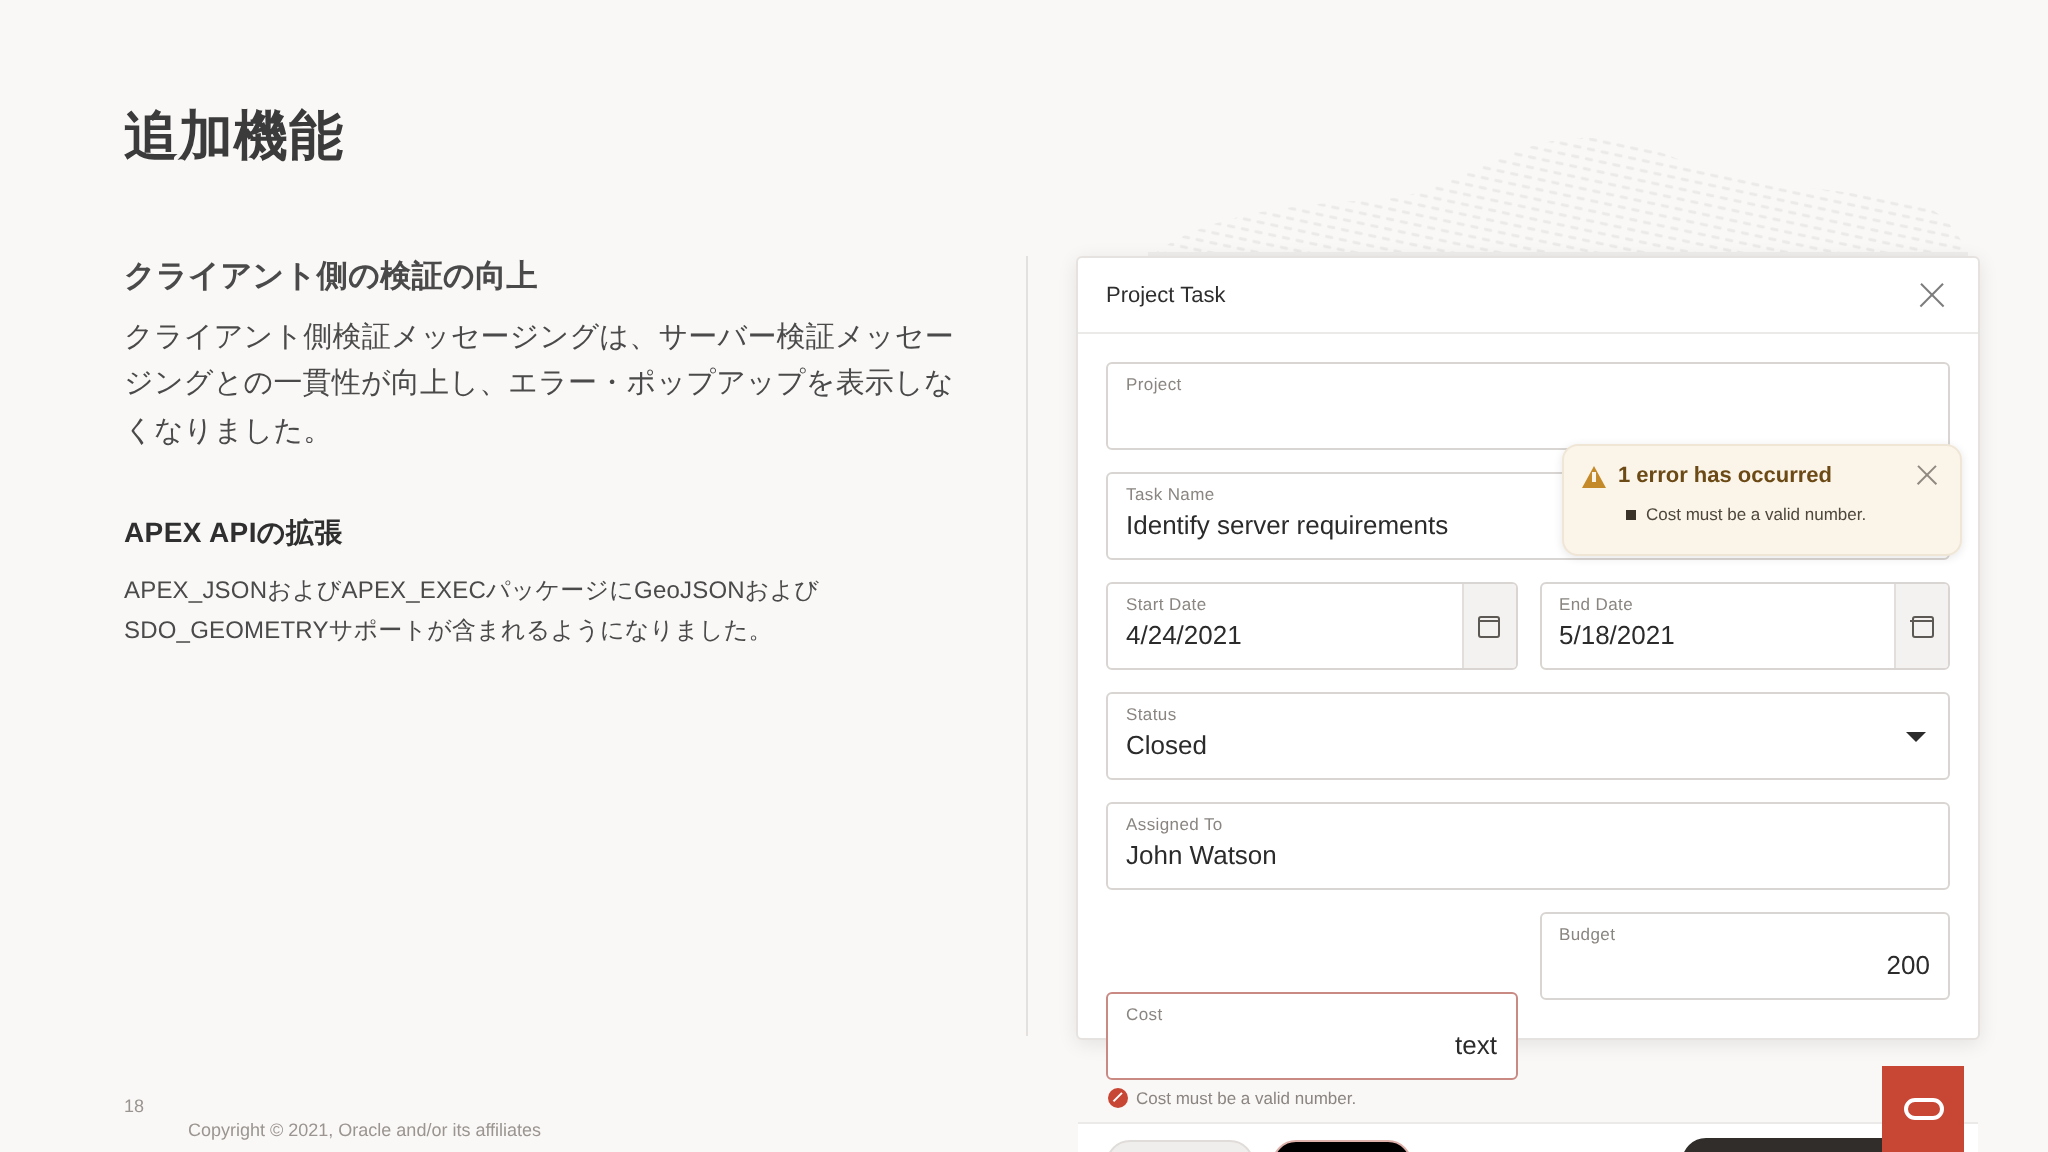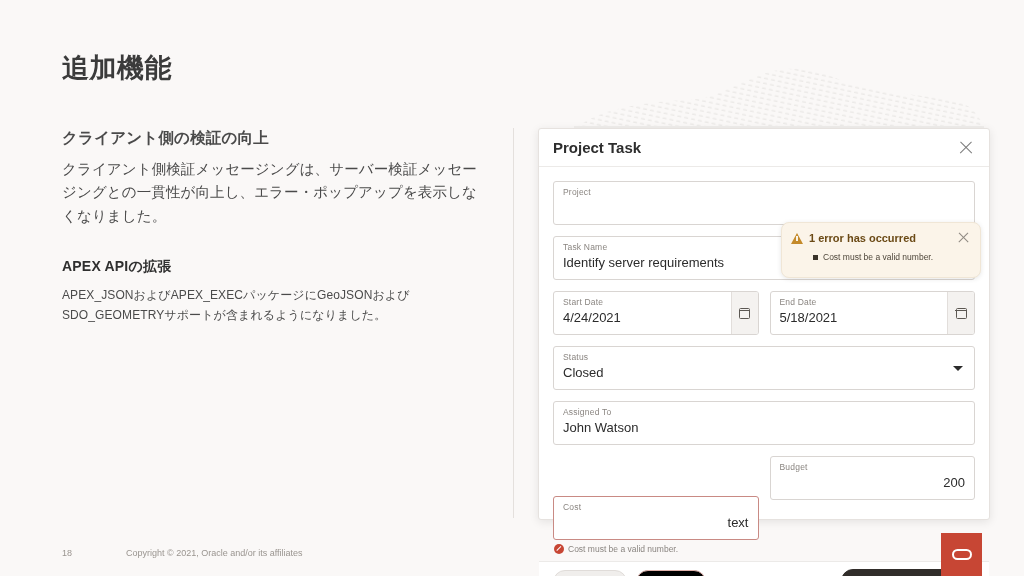--- a/index.html
+++ b/index.html
@@ -51,21 +51,21 @@
     border: 1px solid #e6e2df;
     border-radius: 3px;
     box-shadow: 0 2px 10px rgba(0,0,0,.09);
     display: flex; flex-direction: column;
   }
   #dialog-header {
     height: 38px; flex: none;
     border-bottom: 1px solid #eceae8;
     display: flex; align-items: center; padding: 0 14px;
   }
-  #dialog-title { font-size: 15px; font-weight: 700; color: #2e2e2e; }
+  #dialog-title { font-size: 11px; font-weight: 400; color: #2e2e2e; }
   .hdr-spacer { flex: 1; }
   #dialog-close {
     width: 18px; height: 18px; position: relative; cursor: pointer;
     opacity: .72;
   }
   #dialog-close::before, #dialog-close::after {
     content: ""; position: absolute; left: 1px; top: 8px;
     width: 16px; height: 1.4px; background: #4a4a4a;
   }
   #dialog-close::before { transform: rotate(45deg); }
@@ -178,22 +178,22 @@
   #btn-delete { background: #000000; border: 1px solid #dfb1ab; color: #c74634; }
   .footer-spacer { flex: 1; }
   #btn-apply { background: #312d2a; border: 1px solid #312d2a; color: #fff; padding: 8px 15px; }
 
   
   #slide-num {
     position: absolute; left: 62px; top: 548px;
     font-size: 9px; color: #9a9590;
   }
   #copyright {
-    position: absolute; left: 94px; top: 548px;
-    font-size: 9px; color: #9a9590; margin-left: 32px;
+    position: absolute; left: 94px; top: 560px;
+    font-size: 9px; color: #9a9590;
   }
   #oracle-logo {
     position: absolute; left: 941px; top: 533px;
     width: 41px; height: 43px; background: #c74634;
     display: flex; align-items: center; justify-content: center;
   }
   #oracle-mark {
     width: 20px; height: 11px; border: 2.4px solid #fff; border-radius: 6px;
   }
 </style>

